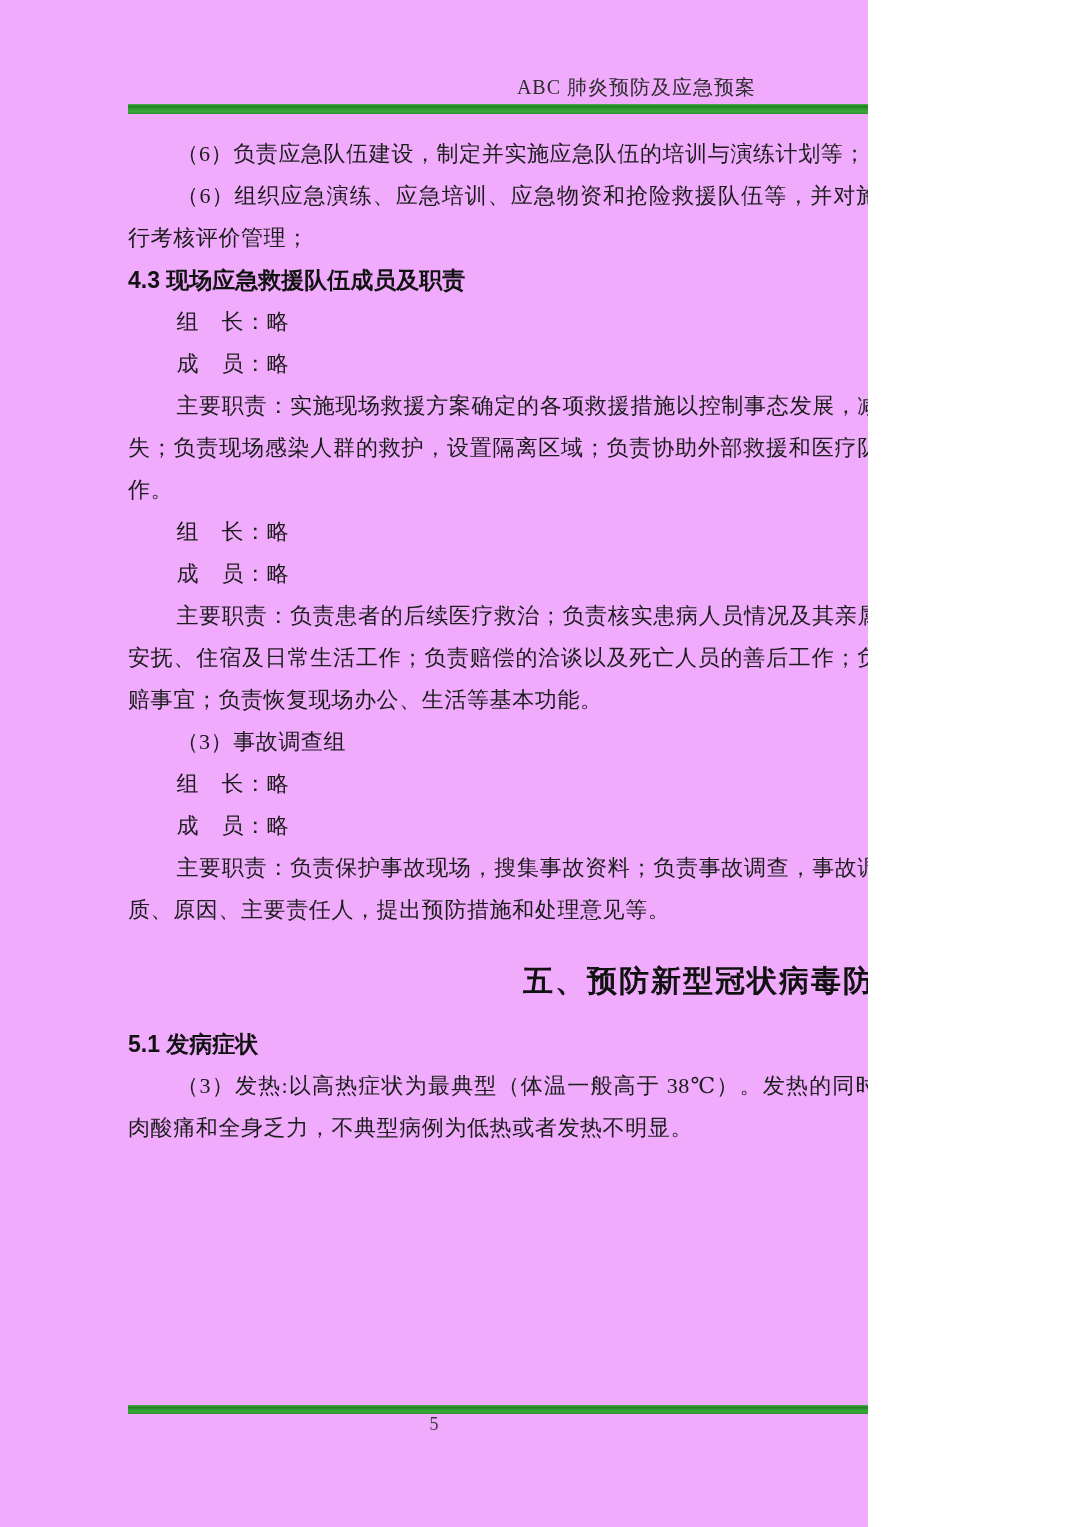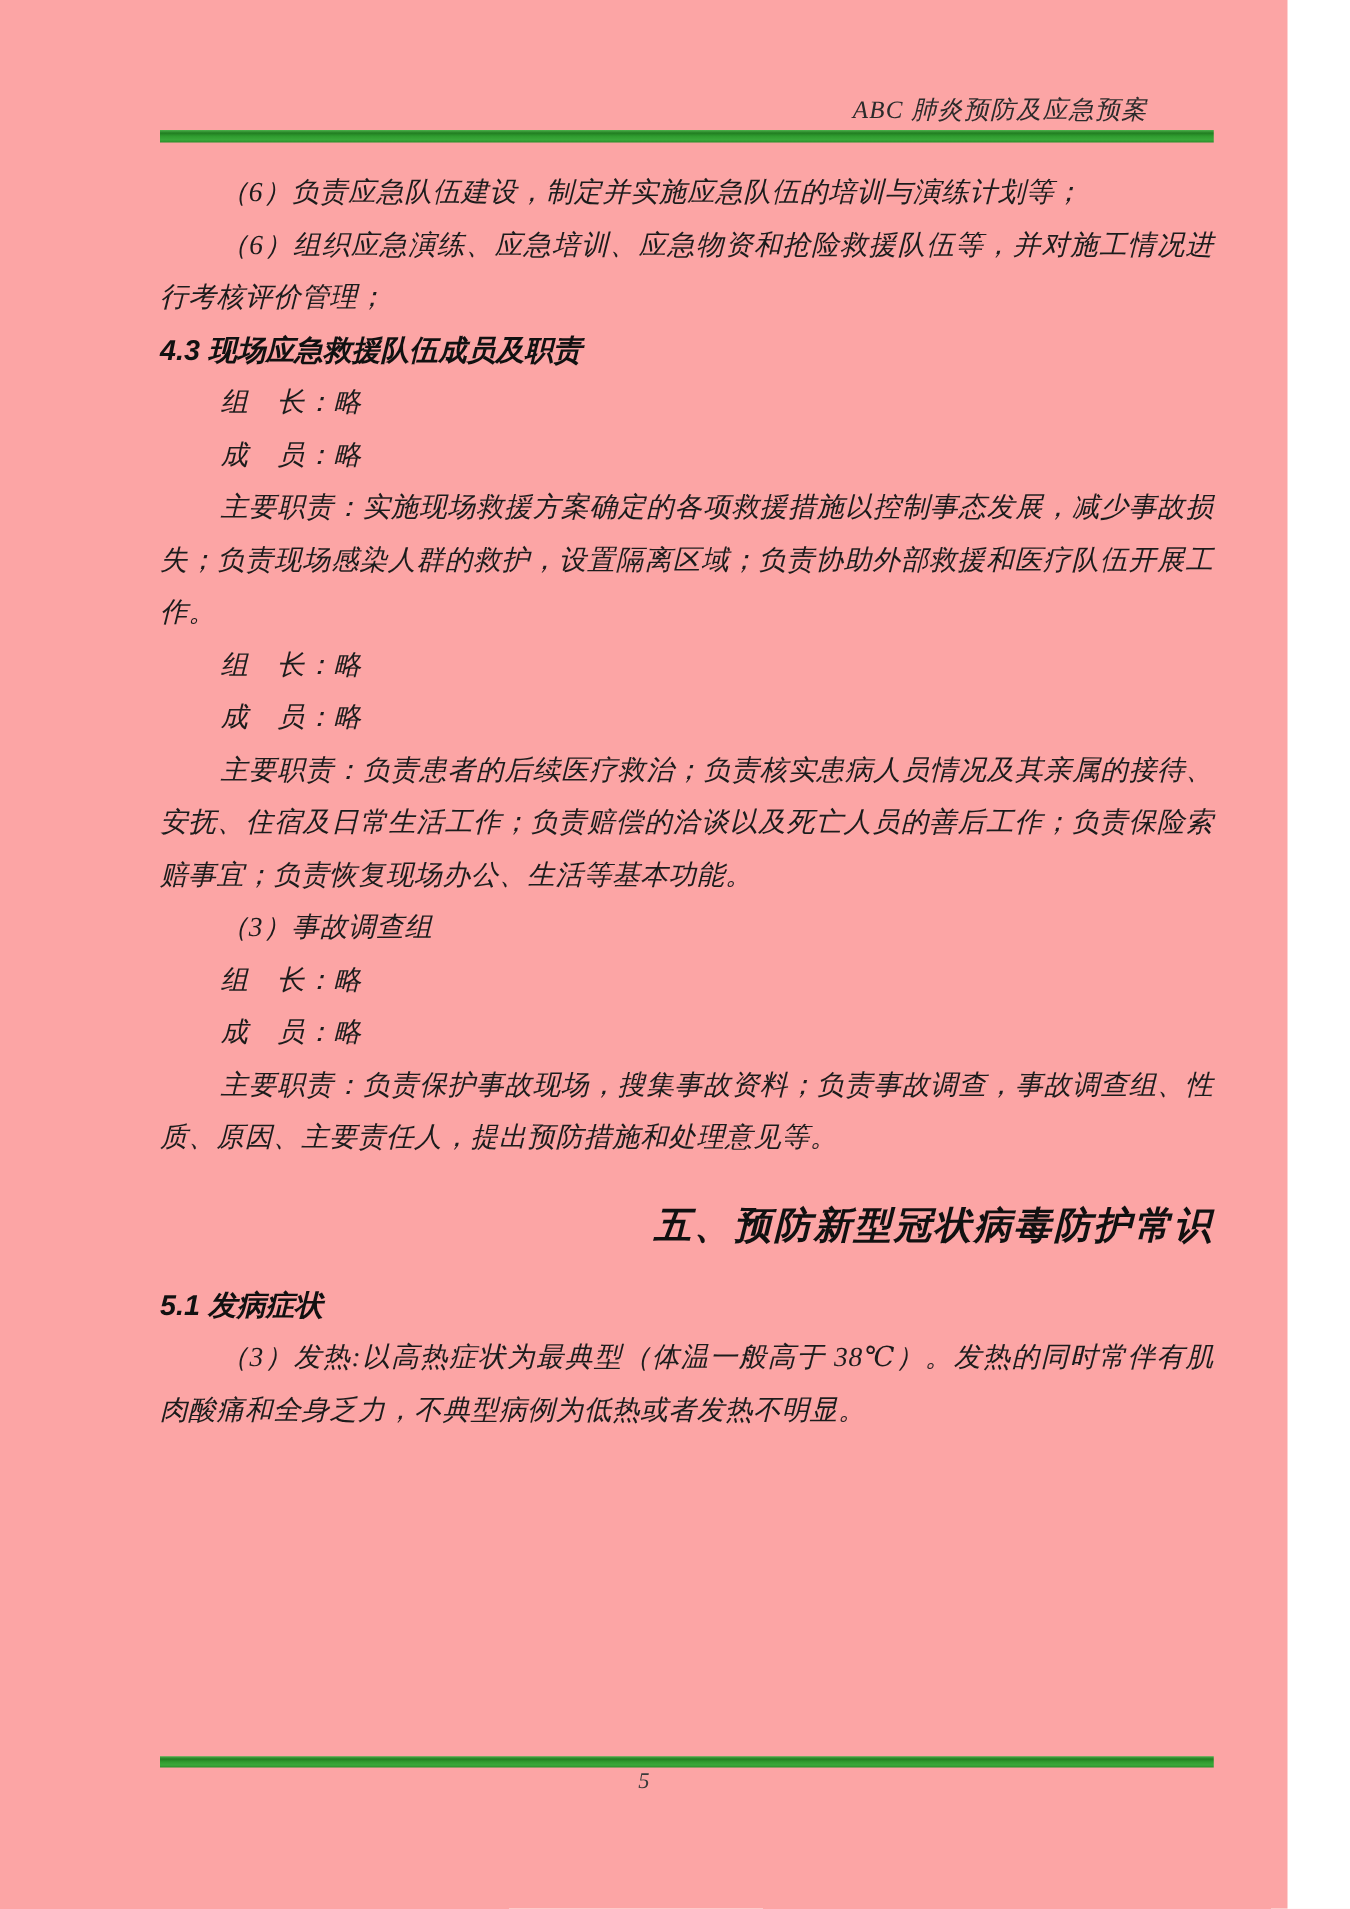--- a/index.html
+++ b/index.html
@@ -2,27 +2,26 @@
 <html><head>
 <meta charset="utf-8">
 <style>
   html, body {
     margin: 0;
     padding: 0;
     background: #ffffff;
   }
   .page {
     position: relative;
-    width: 1030px;
+    width: 868px;
     height: 1527px;
-    background: #fca5a5;
+    background: #f0abfc;
     overflow: hidden;
     font-family: "Liberation Serif", "DejaVu Serif", serif;
     color: #1c1c1c;
-    font-style: italic;
   }
   .header-title {
     position: absolute;
     top: 74px;
     right: 112px;
     font-size: 20px;
     letter-spacing: 1px;
     color: #2b2b2b;
     white-space: nowrap;
   }

